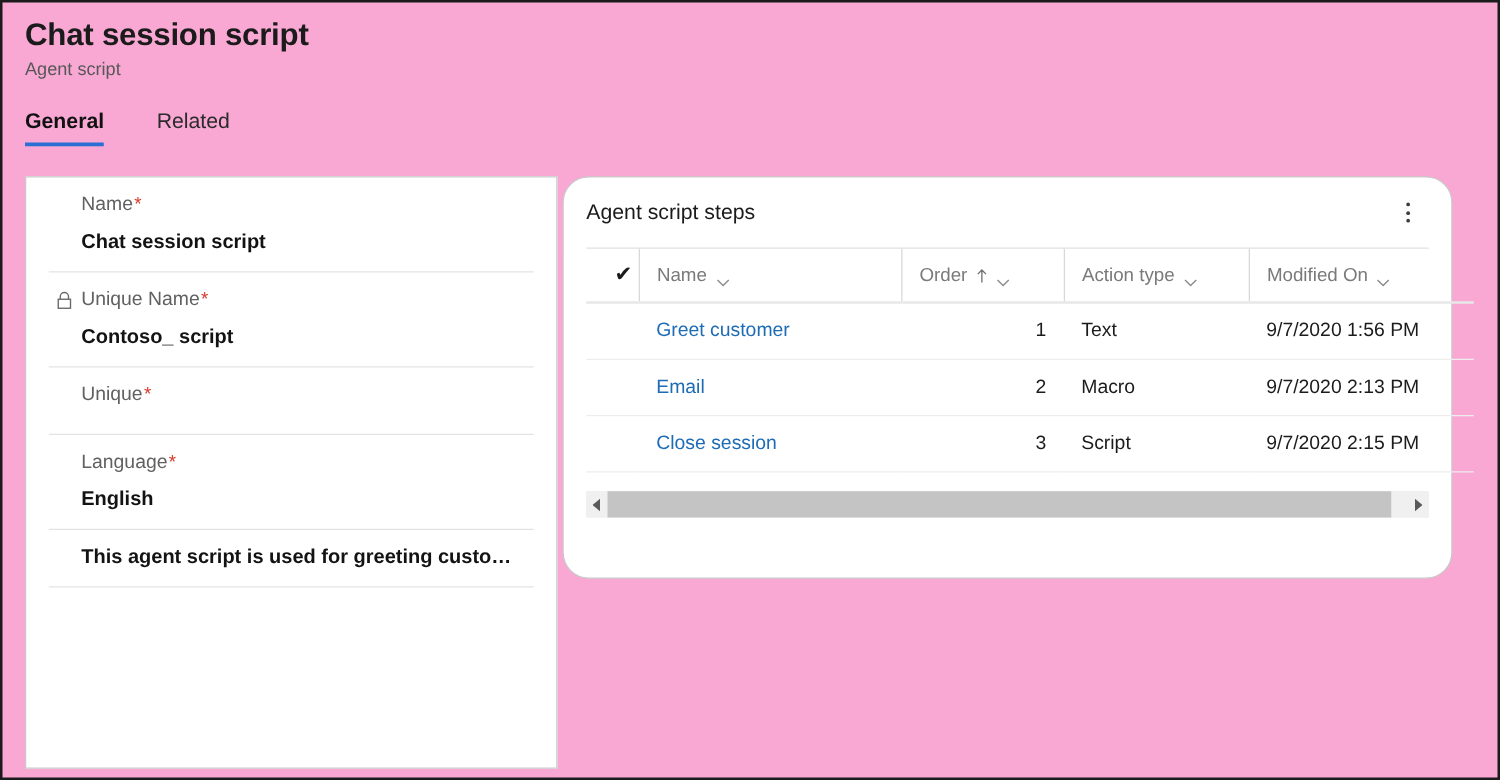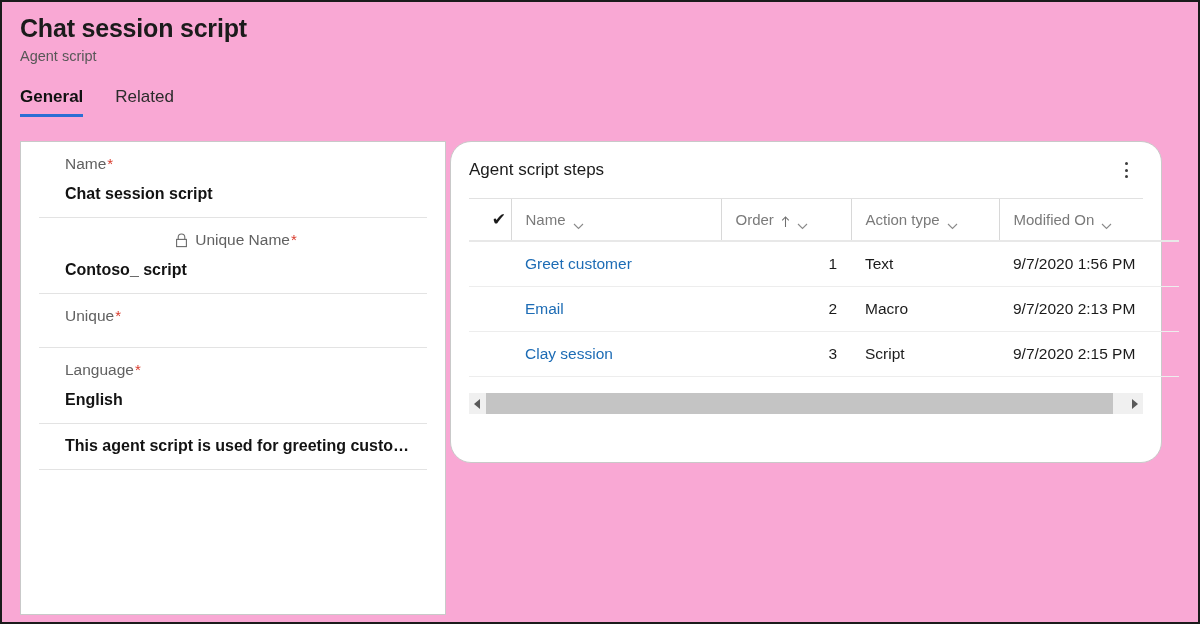--- a/index.html
+++ b/index.html
@@ -37,21 +37,21 @@
     margin-top: 1px;
   }
 
   
   .tabstrip {
     position: absolute;
     left: 18px;
     top: 84px;
     display: flex;
     align-items: flex-start;
-    gap: 32px;
+    gap: 42px;
   }
   .tab {
     position: relative;
     font-size: 17px;
     color: #2b2b2b;
     padding-bottom: 9px;
     cursor: pointer;
     line-height: 22px;
   }
   .tab.active { font-weight: 700; color: #111111; }
@@ -77,21 +77,21 @@
   .field { padding: 11px 0 12px 26px; border-bottom: 1px solid #e3e3e3; }
   .field:last-child { border-bottom: 1px solid #e3e3e3; }
   .field-label {
     display: flex;
     align-items: center;
     font-size: 15.5px;
     color: #616161;
     line-height: 22px;
     margin-bottom: 8px;
   }
-  .field-label.with-icon { margin-left: -22px; justify-content: center; }
+  .field-label.with-icon { margin-left: -22px; }
   .req { color: #d93a2b; font-size: 15px; margin-left: 1px; }
   .field-value {
     font-size: 16px;
     color: #131313;
     font-weight: 600;
     line-height: 22px;
   }
 
   .lock-icon { width: 17px; height: 17px; margin-right: 5px; flex: 0 0 auto; }
 
@@ -362,21 +362,21 @@
           </tr>
           <tr>
             <td class="col-check"></td>
             <td><span class="cell-link">Email</span></td>
             <td class="num">2</td>
             <td>Macro</td>
             <td>9/7/2020 2:13 PM</td>
           </tr>
           <tr>
             <td class="col-check"></td>
-            <td><span class="cell-link">Clay session</span></td>
+            <td><span class="cell-link">Close session</span></td>
             <td class="num">3</td>
             <td>Script</td>
             <td>9/7/2020 2:15 PM</td>
           </tr>
         </tbody>
       </table>
     </div>
 
     <div class="hscroll">
       <div class="hscroll-btn">

